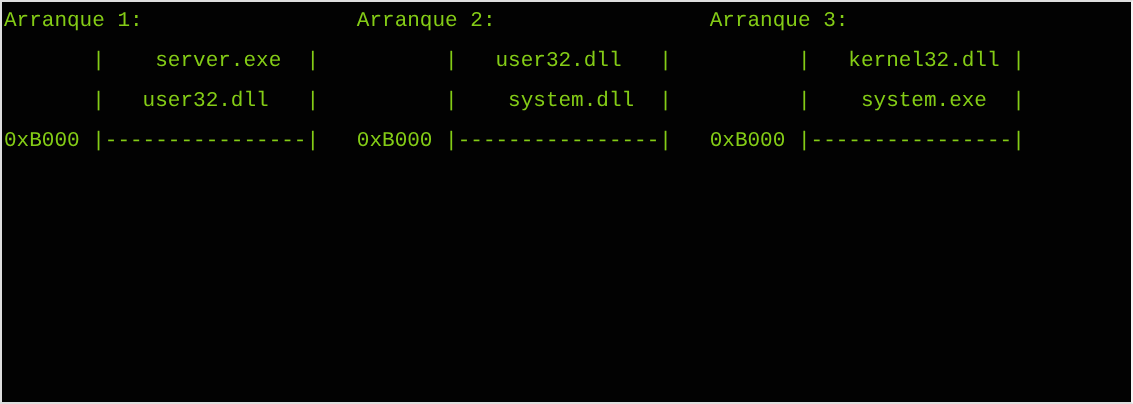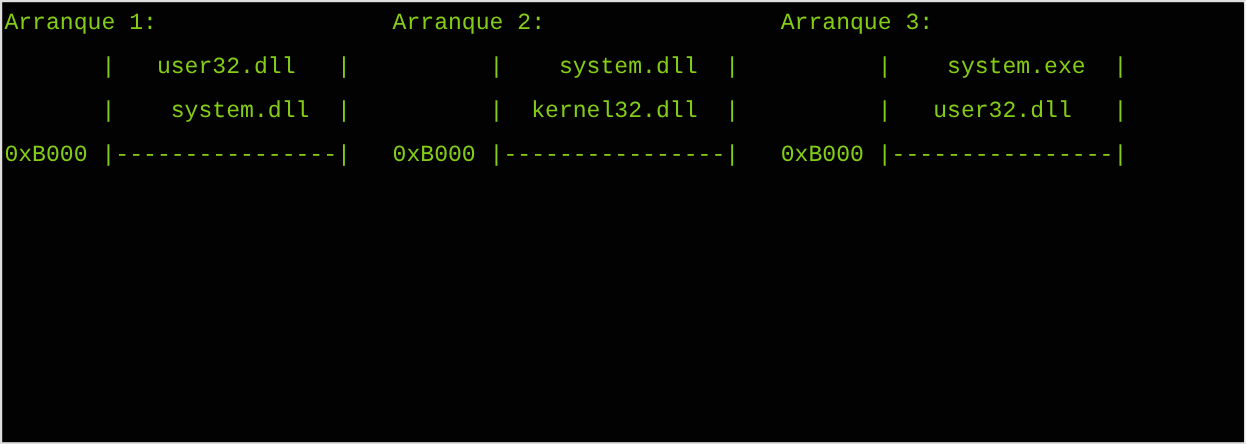--- a/index.html
+++ b/index.html
@@ -33,16 +33,16 @@
     white-space: pre;
     letter-spacing: 0;
     text-rendering: geometricPrecision;
   }
 </style>
 </head>
 <body>
 
 <div class="terminal">
   <pre class="term-line">Arranque 1:                 Arranque 2:                 Arranque 3:</pre>
+  <pre class="term-line">       |    server.exe  |          |   user32.dll   |          |   kernel32.dll |</pre>
   <pre class="term-line">       |   user32.dll   |          |    system.dll  |          |    system.exe  |</pre>
-  <pre class="term-line">       |    system.dll  |          |  kernel32.dll  |          |   user32.dll   |</pre>
   <pre class="term-line">0xB000 |----------------|   0xB000 |----------------|   0xB000 |----------------|</pre>
 </div>
 
 </body></html>

